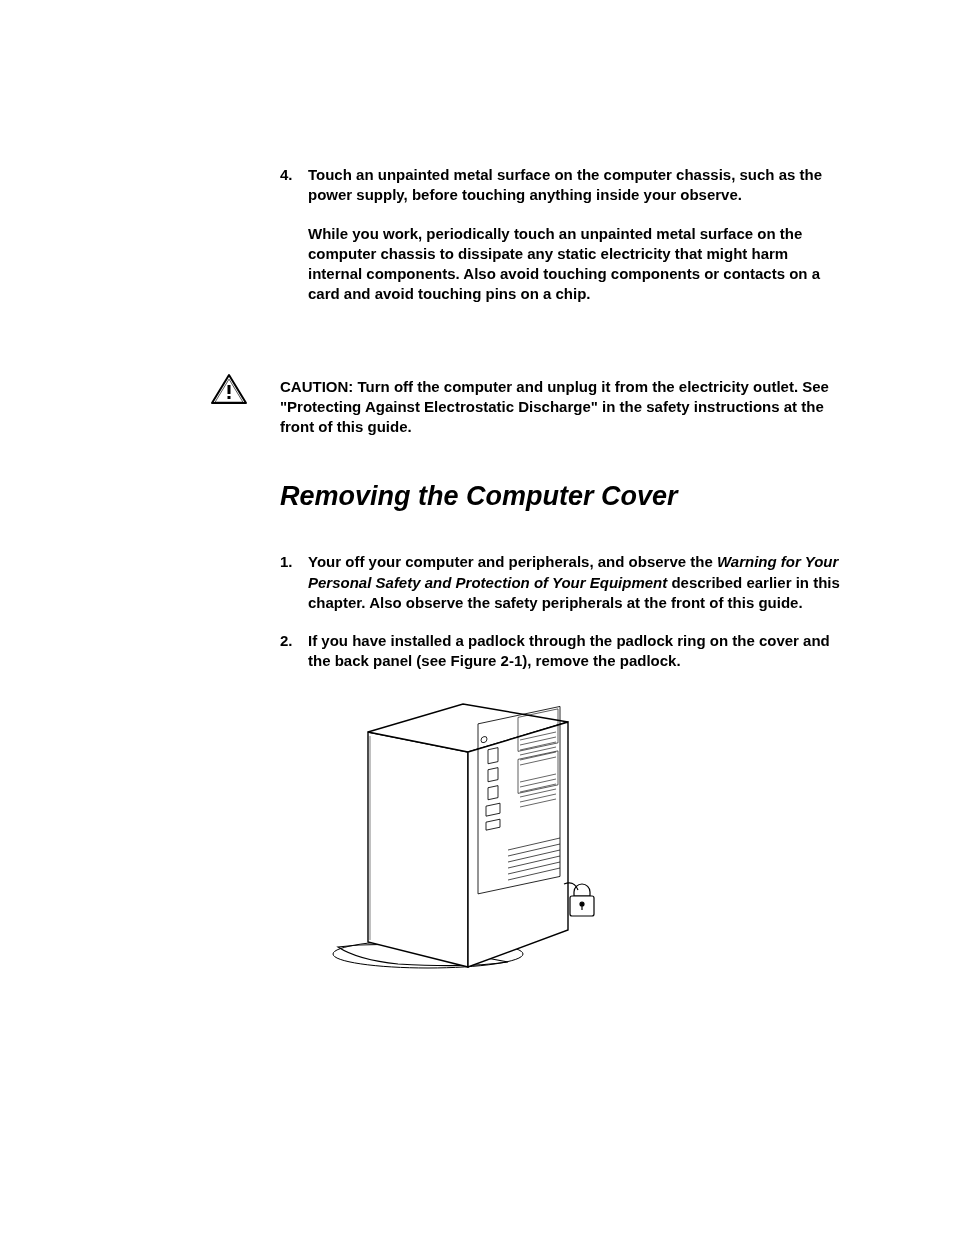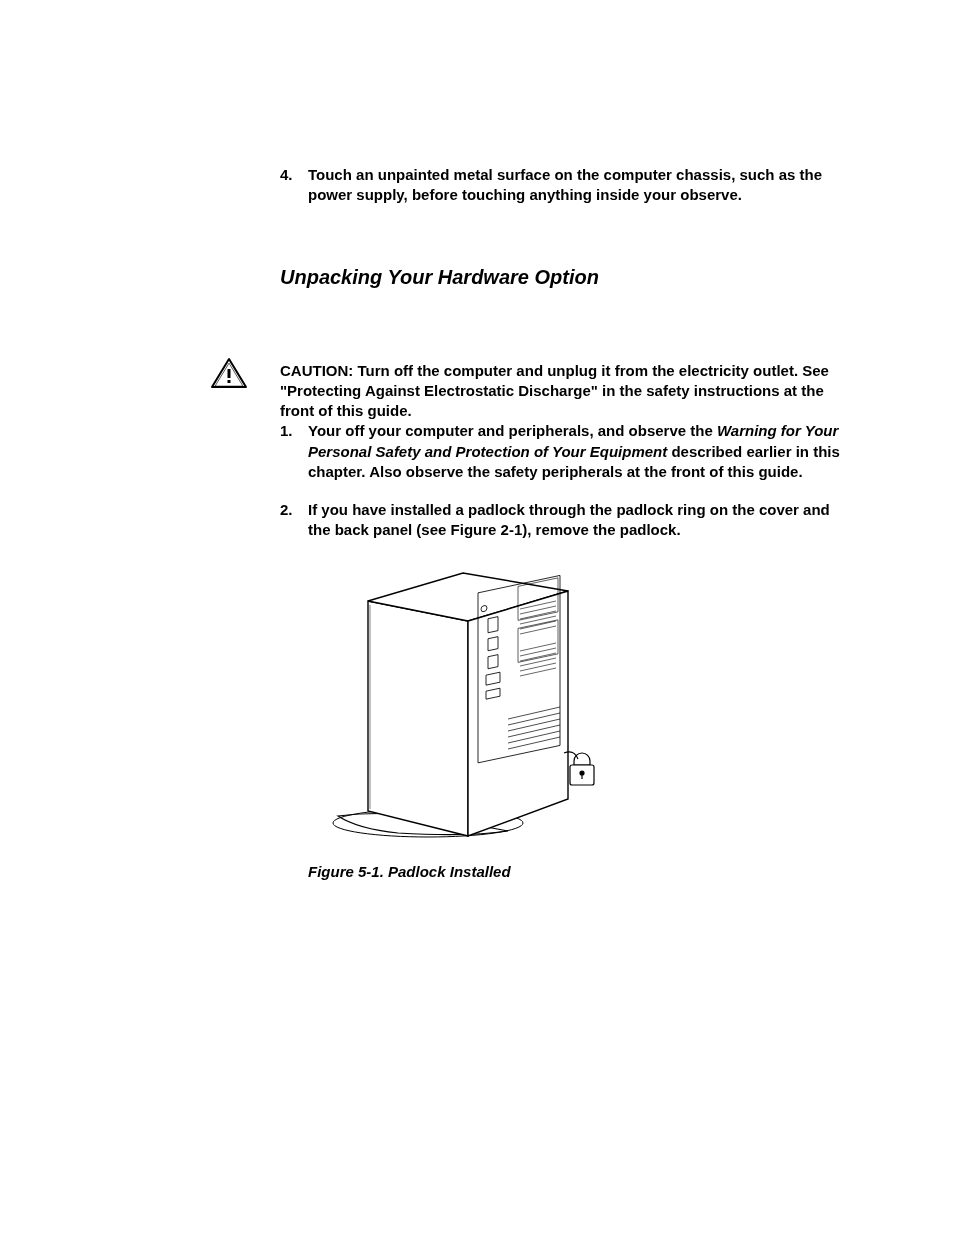--- a/index.html
+++ b/index.html
@@ -96,35 +96,36 @@
 </head>
 <body>
 
 <div class="page">
   <div class="content-col">
 
     <div class="step-row">
       <div class="step-num">4.</div>
       <div class="step-text">Touch an unpainted metal surface on the computer chassis, such as the power supply, before touching anything inside your observe.</div>
     </div>
-
-    <div class="section-sub">Unpacking Your Hardware Option</div>
+    <div class="step-sub">While you work, periodically touch an unpainted metal surface on the computer chassis to dissipate any static electricity that might harm internal components. Also avoid touching components or contacts on a card and avoid touching pins on a chip.</div>
+
 
     <div class="caution-block">
       <span class="caution-icon">
         <svg width="38" height="32" viewBox="0 0 38 32">
           <polygon points="19,2 36,30 2,30" fill="none" stroke="#000" stroke-width="2" stroke-linejoin="round"></polygon>
           <polygon points="19,2 36,30 2,30" fill="none" stroke="#000" stroke-width="0.8" transform="translate(0,0) scale(0.82) translate(4.2,5.5)"></polygon>
           <rect x="17.5" y="12" width="3" height="9" fill="#000"></rect>
           <rect x="17.5" y="23" width="3" height="3" fill="#000"></rect>
         </svg>
       </span>
       <span>CAUTION:</span><span> Turn off the computer and unplug it from the electricity outlet. See "Protecting Against Electrostatic Discharge" in the safety instructions at the front of this guide.</span>
     </div>
 
+    <div class="h1">Removing the Computer Cover</div>
 
     <div class="step-row">
       <div class="step-num">1.</div>
       <div class="step-text">
         <span>Your off your computer and peripherals, and observe the </span><span class="italic">Warning for Your Personal Safety and Protection of Your Equipment</span><span> described earlier in this chapter. Also observe the safety peripherals at the front of this guide.</span>
       </div>
     </div>
 
     <div class="step-row" style="margin-top:4px;">
       <div class="step-num">2.</div>
@@ -186,16 +187,15 @@
           <circle cx="274" cy="212" r="2" fill="#000"></circle>
           <line x1="274" y1="212" x2="274" y2="218"></line>
         </g>
 
         <circle cx="176" cy="85" r="3" fill="none" stroke="#000" stroke-width="0.8" transform="skewY(-12)"></circle>
 
         <line x1="62" y1="44" x2="62" y2="248" stroke="#000" stroke-width="0.5"></line>
       </svg>
     </div>
 
-    <div class="figure-caption">Figure 5-1.  Padlock Installed</div>
 
   </div>
 </div>
 
 </body></html>

